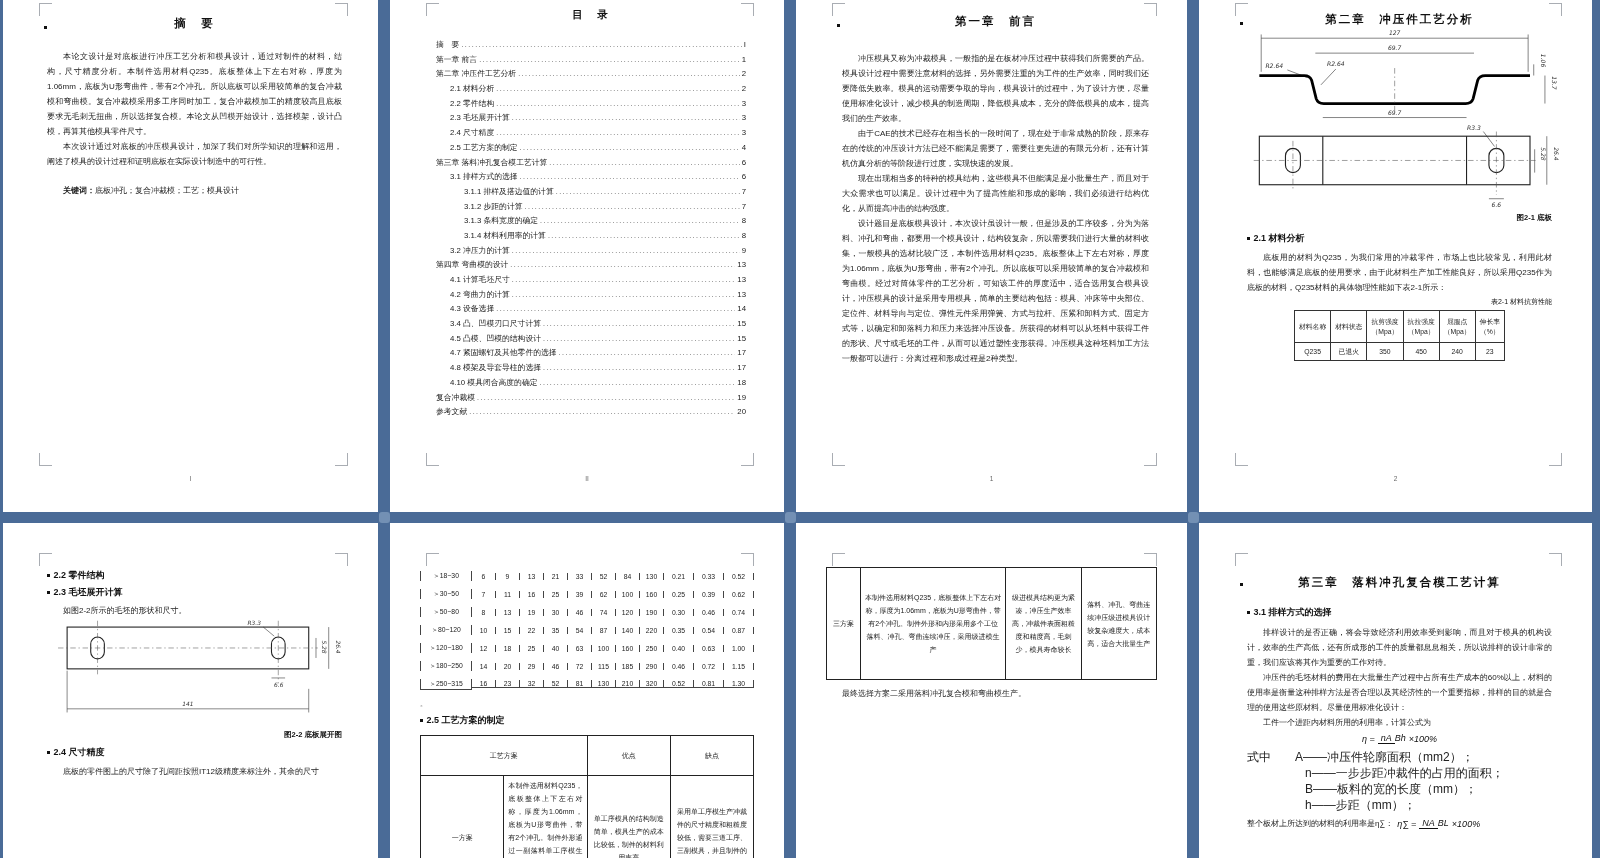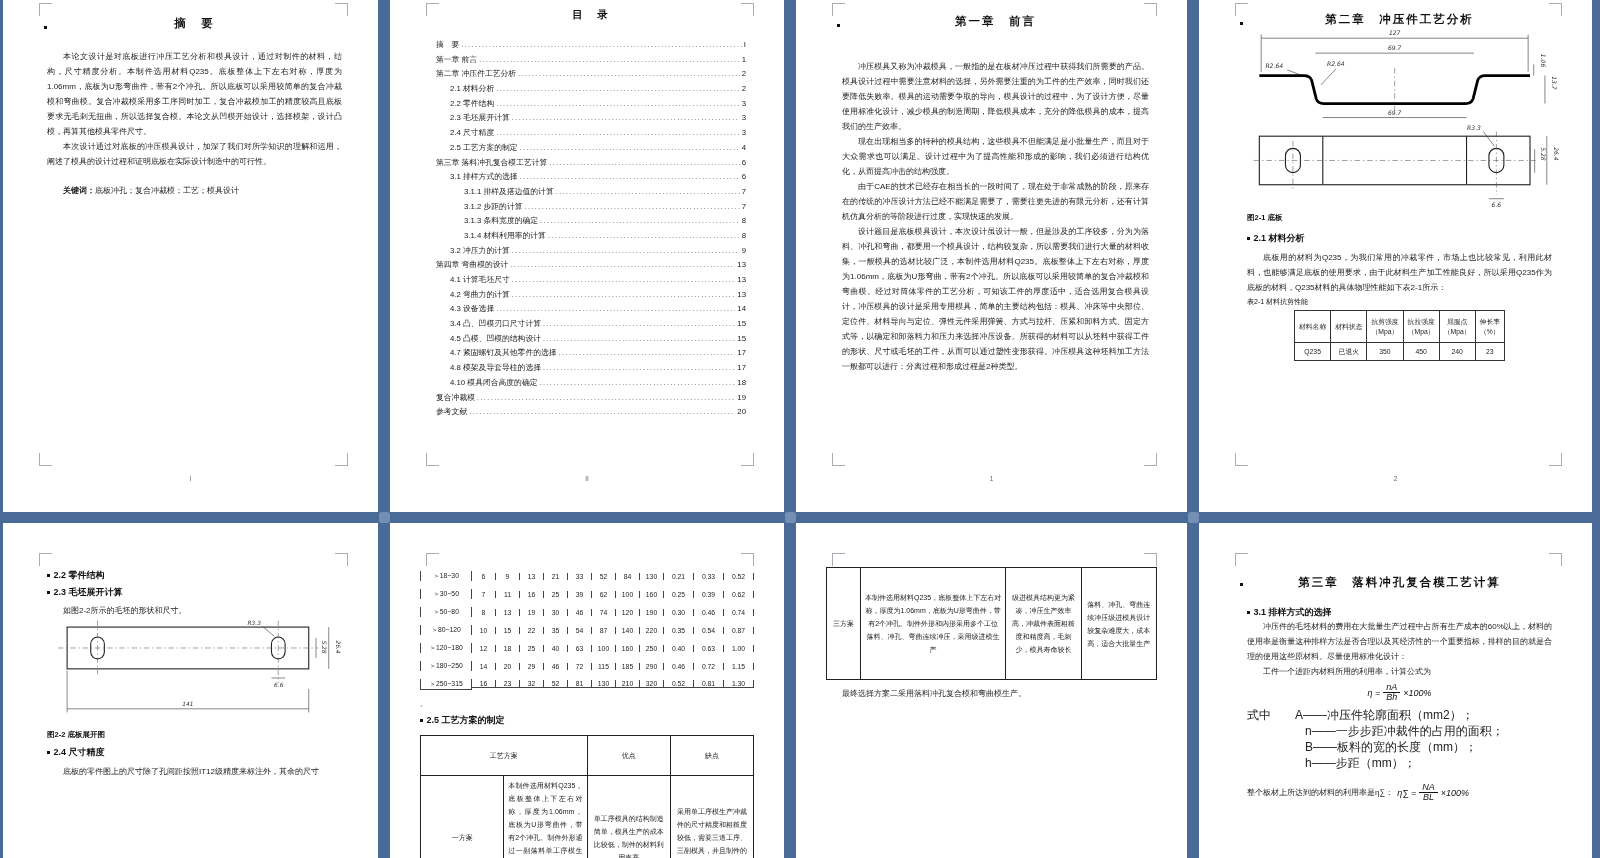--- a/index.html
+++ b/index.html
@@ -32,21 +32,21 @@
   .toc-dots{flex:1;overflow:hidden;white-space:nowrap;color:#444;font-size:7px;letter-spacing:1.5px;margin:0 2px;}
   .toc-dots::after{content:"......................................................................................................";}
   .toc-page{white-space:nowrap;}
   
   .fig{display:block;margin:0 auto;}
   .fig .part{fill:none;stroke:#000;stroke-width:3;stroke-linejoin:round;}
   .fig .thin{fill:none;stroke:#222;stroke-width:1.2;}
   .fig .cl{stroke:#555;stroke-width:.6;stroke-dasharray:6 3 1.5 3;fill:none;}
   .fig .dim line{stroke:#444;stroke-width:.7;}
   .fig .dim text{font-size:6.5px;font-style:italic;fill:#333;text-anchor:middle;font-family:"DejaVu Sans",sans-serif;}
-  .figcap{text-align:left;font-size:7.5px;font-weight:bold;color:#111;}
+  .figcap{text-align:right;font-size:7.5px;font-weight:bold;color:#111;}
   
   .mat{border-collapse:collapse;margin:3px auto 0;font-size:6.8px;text-align:center;}
   .mat th,.mat td{border:1px solid #333;font-weight:normal;white-space:pre-line;padding:2px 4px;}
   .mat th{height:32px;}
   .mat td{height:18px;}
   
   .bt{font-size:6.8px;}
   .bt-row{display:flex;height:18px;align-items:center;}
   .bt-cell{border-right:1px solid #444;text-align:center;flex:1 1 auto;width:24px;overflow:hidden;white-space:nowrap;}
   .bt-cell:first-child{border-left:1px solid #444;width:52px;flex:0 0 52px;}
@@ -55,21 +55,21 @@
   
   .scheme{border-collapse:collapse;font-size:7px;width:100%;table-layout:fixed;}
   .scheme th,.scheme td{border:1.5px solid #222;padding:3px 4px;vertical-align:middle;font-weight:normal;}
   .scheme th{height:40px;text-align:center;}
   .scheme .lbl{width:34px;text-align:center;}
   .scheme .desc{width:44%;text-align:justify;line-height:13px;}
   .scheme .mid{line-height:13px;text-align:center;}
   .endmark{font-size:7px;color:#333;}
   
   .formula{display:flex;justify-content:center;align-items:center;font-size:9px;font-style:italic;gap:3px;color:#111;}
-  .frac{display:inline-flex;flex-direction:column;text-align:center;line-height:9px;}
+  .frac{display:inline-flex;flex-direction:row;text-align:center;line-height:9px;}
   .frac .num{border-bottom:1px solid #111;padding:0 3px;}
   .deff{font-size:12px;line-height:16px;}
   .deff.ind{padding-left:58px;}
   .lastline{display:flex;align-items:center;gap:4px;font-size:8px;}
 </style>
 </head>
 <body>
 
 <div class="grid">
   <span class="xdot" style="left:379px;top:512px"></span>
@@ -234,24 +234,24 @@
     <div class="pagenum">II</div>
   </section>
 
   <section class="page r1" style="grid-area:1/3;padding:0 38px 0 46px">
     <i class="cm tl"></i>
     <i class="cm tr"></i>
     <i class="cm bl"></i>
     <i class="cm br"></i>
     <span class="mdot" style="top:24px"></span>
     <h1 class="doc-title" style="margin-top:14px">第一章　前言</h1>
-    <div style="margin-top:30px">
+    <div style="margin-top:22px">
       <p class="para">冲压模具又称为冲裁模具，一般指的是在板材冲压过程中获得我们所需要的产品。模具设计过程中需要注意材料的选择，另外需要注重的为工件的生产效率，同时我们还要降低失败率。模具的运动需要争取的导向，模具设计的过程中，为了设计方便，尽量使用标准化设计，减少模具的制造周期，降低模具成本，充分的降低模具的成本，提高我们的生产效率。</p>
+      <p class="para">由于CAE的技术已经存在相当长的一段时间了，现在处于非常成熟的阶段，原来存在的传统的冲压设计方法已经不能满足需要了，需要往更先进的有限元分析，还有计算机仿真分析的等阶段进行过度，实现快速的发展。</p>
       <p class="para">现在出现相当多的特种的模具结构，这些模具不但能满足是小批量生产，而且对于大众需求也可以满足。设计过程中为了提高性能和形成的影响，我们必须进行结构优化，从而提高冲击的结构强度。</p>
-      <p class="para">由于CAE的技术已经存在相当长的一段时间了，现在处于非常成熟的阶段，原来存在的传统的冲压设计方法已经不能满足需要了，需要往更先进的有限元分析，还有计算机仿真分析的等阶段进行过度，实现快速的发展。</p>
       <p class="para">设计题目是底板模具设计，本次设计虽设计一般，但是涉及的工序较多，分为为落料、冲孔和弯曲，都要用一个模具设计，结构较复杂，所以需要我们进行大量的材料收集，一般模具的选材比较广泛，本制件选用材料Q235。底板整体上下左右对称，厚度为1.06mm，底板为U形弯曲，带有2个冲孔。所以底板可以采用较简单的复合冲裁模和弯曲模。经过对筒体零件的工艺分析，可知该工件的厚度适中，适合选用复合模具设计，冲压模具的设计是采用专用模具，简单的主要结构包括：模具、冲床等中央部位、定位件、材料导向与定位、弹性元件采用弹簧、方式与拉杆、压紧和卸料方式、固定方式等，以确定和卸落料力和压力来选择冲压设备。所获得的材料可以从坯料中获得工件的形状、尺寸或毛坯的工件，从而可以通过塑性变形获得。冲压模具这种坯料加工方法一般都可以进行：分离过程和形成过程是2种类型。</p>
     </div>
     <div class="pagenum">1</div>
   </section>
 
   <section class="page r1" style="grid-area:1/4;padding:0 40px 0 48px">
     <i class="cm tl"></i>
     <i class="cm tr"></i>
     <i class="cm bl"></i>
     <i class="cm br"></i>
@@ -506,35 +506,36 @@
       </table>
     <p class="para" style="margin-top:6px">最终选择方案二采用落料冲孔复合模和弯曲模生产。</p>
   </section>
 
   <section class="page r2" style="grid-area:2/4;padding:52px 40px 0 48px">
     <i class="cm tl"></i>
     <i class="cm tr"></i>
     <span class="mdot" style="top:60px"></span>
     <h1 class="doc-title">第三章　落料冲孔复合模工艺计算</h1>
     <h2 class="sec" style="margin-top:16px">3.1 排样方式的选择</h2>
+    <p class="para" style="margin-top:6px">排样设计的是否正确，将会导致经济利用效率受到影响，而且对于模具的机构设计，效率的生产高低，还有所成形的工件的质量都息息相关，所以说排样的设计非常的重，我们应该将其作为重要的工作对待。</p>
     <p class="para">冲压件的毛坯材料的费用在大批量生产过程中占所有生产成本的60%以上，材料的使用率是衡量这种排样方法是否合理以及其经济性的一个重要指标，排样的目的就是合理的使用这些原材料。尽量使用标准化设计：</p>
     <p class="para">工件一个进距内材料所用的利用率，计算公式为</p>
     <div class="formula" style="margin-top:4px">
       <span>η =</span>
       <span class="frac">
         <span class="num">nA</span>
         <span>Bh</span>
       </span>
       <span>×100%</span>
     </div>
     <div class="deff" style="margin-top:5px">式中　　A——冲压件轮廓面积（mm2）；</div>
     <div class="deff ind">n——一步步距冲裁件的占用的面积；</div>
     <div class="deff ind">B——板料的宽的长度（mm）；</div>
     <div class="deff ind">h——步距（mm）；</div>
-    <div class="lastline" style="margin-top:12px">
+    <div class="lastline" style="margin-top:5px">
       <span>整个板材上所达到的材料的利用率是η∑：</span>
       <span class="formula">
         <span>η∑ =</span>
         <span class="frac">
           <span class="num">NA</span>
           <span>BL</span>
         </span>
         <span>×100%</span>
       </span>
     </div>

